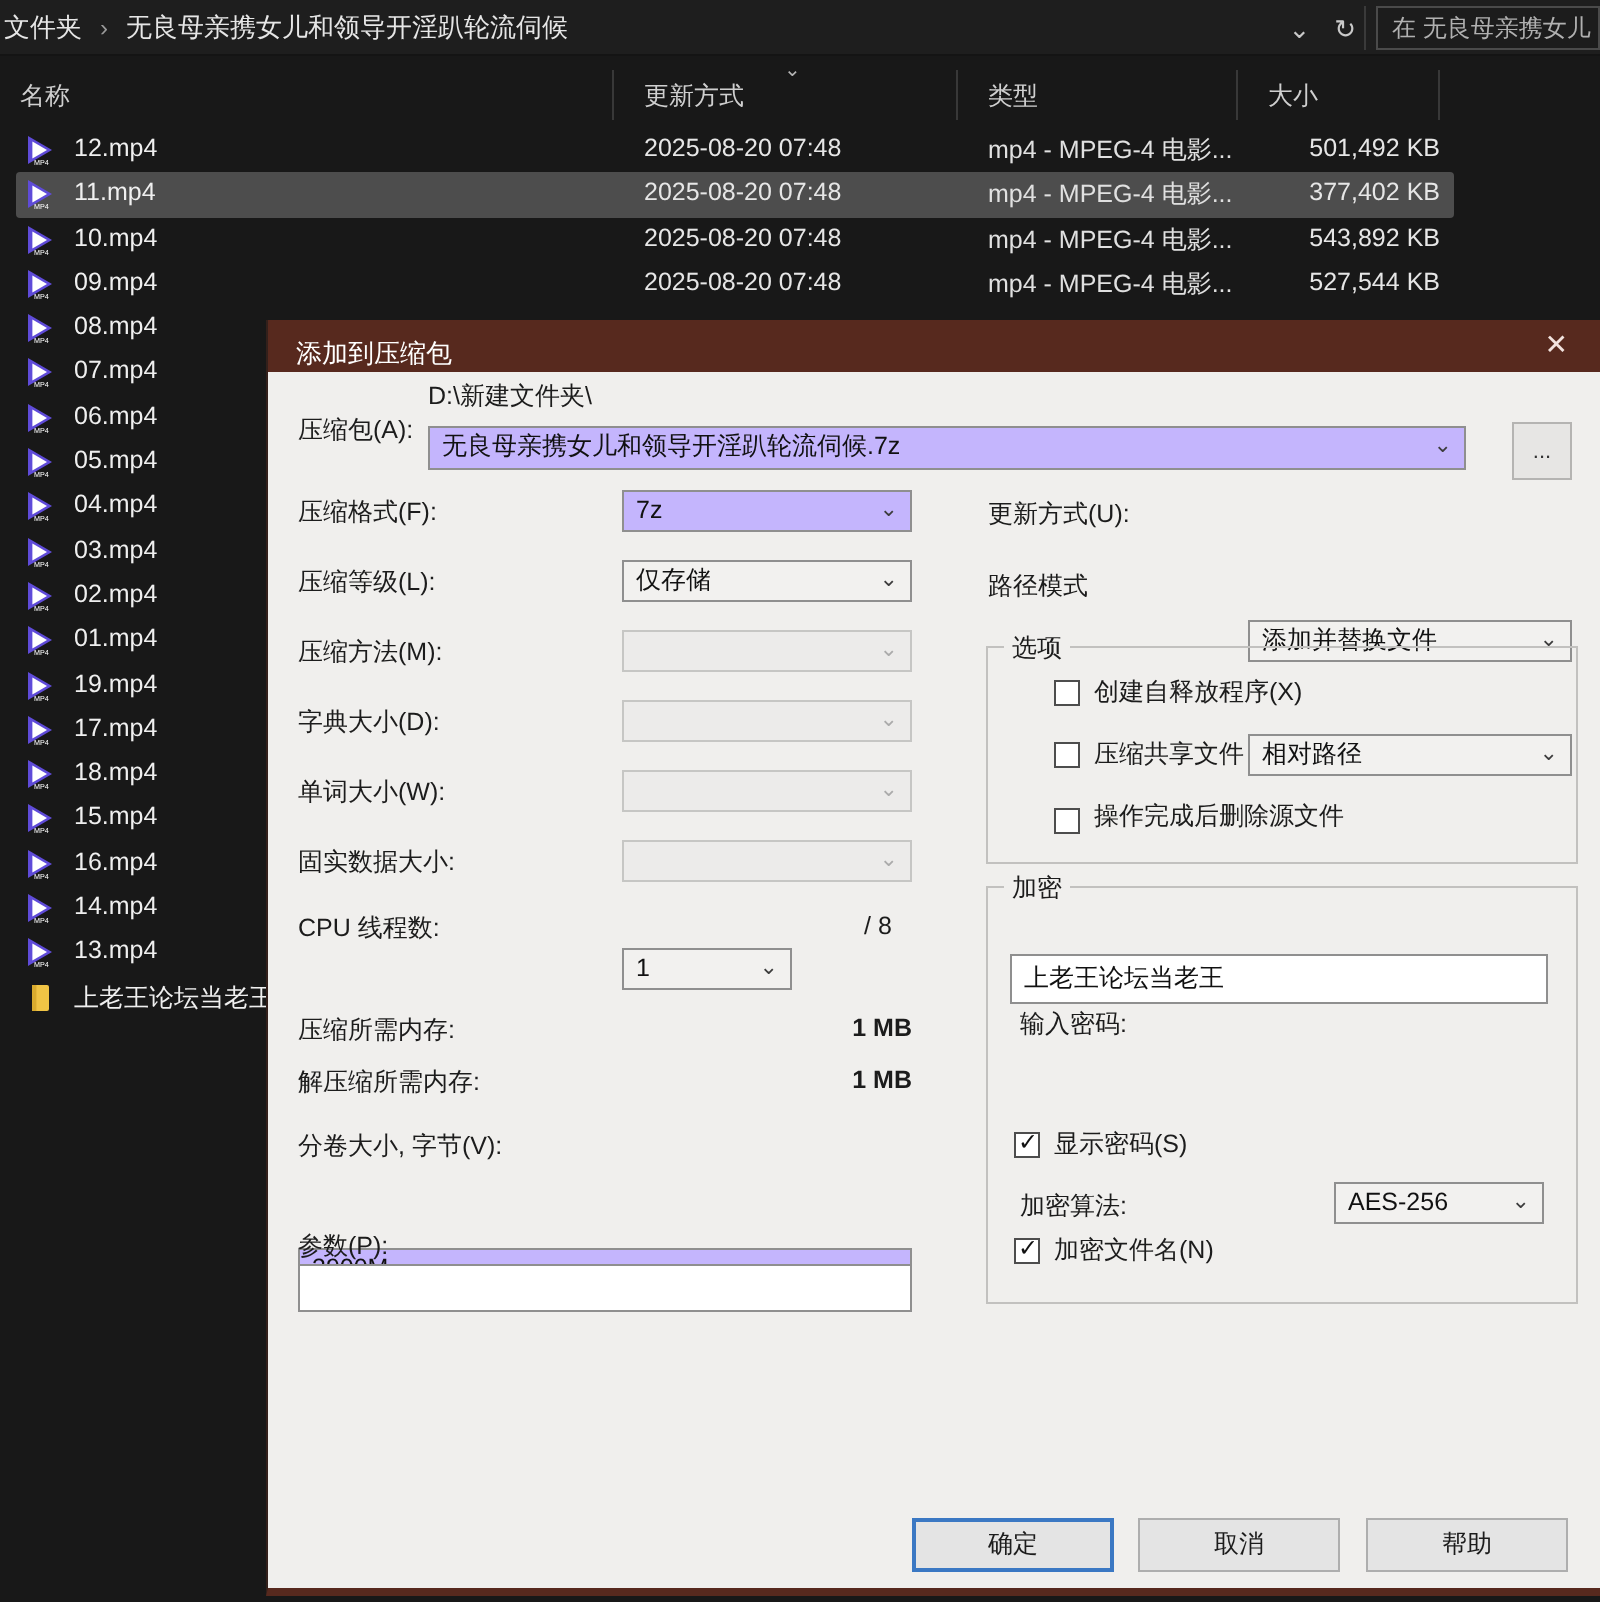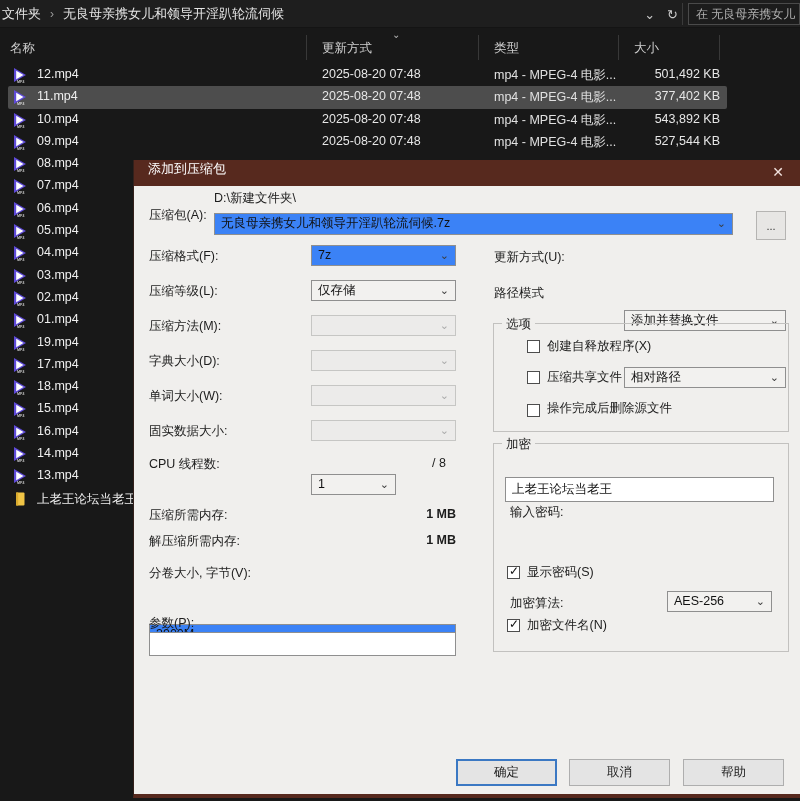--- a/index.html
+++ b/index.html
@@ -37,28 +37,28 @@
   .fname { position:absolute; left:29px; top:3px; white-space:nowrap; }
   .fdate { position:absolute; left:314px; top:3px; white-space:nowrap; color:#e6e6e6; }
   .ftype { position:absolute; left:486px; top:3px; white-space:nowrap; color:#e0e0e0; }
   .fsize { position:absolute; left:555px; top:3px; width:157px; text-align:right; color:#e6e6e6; }
 
   
   .dialog {
     position:absolute; left:133px; top:160px; width:667px; height:638px;
     background:#f0efed; border-left:1px solid #33201b; border-bottom:4px solid #57291e;
   }
-  .dlg-title { position:relative; height:26px; background:#57291e; color:#ffffff; font-size:13px; display:flex; align-items:flex-start; padding:0 14px; }
+  .dlg-title { position:relative; height:26px; background:#57291e; color:#ffffff; font-size:13px; display:flex; align-items:flex-end; padding:0 14px; }
   .dlg-close { position:absolute; right:16px; top:4px; color:#f2e3df; font-size:14px; cursor:default; }
   .dlg-body { position:absolute; top:26px; left:0; right:0; bottom:0; font-size:12.5px; color:#1c1c1c; }
   .abs { position:absolute; white-space:nowrap; }
 
   .combo { position:relative; border:1px solid #8f8f8f; background:#f2f1ef; height:21px; line-height:19px; padding:0 18px 0 6px; font-size:12.5px; color:#111; overflow:hidden; white-space:nowrap; }
   .combo::after { content:"⌄"; position:absolute; right:6px; top:0px; font-size:11px; color:#3c3c3c; }
-  .combo.white { background:#3b82f6; }
+  .combo.white { background:#c4b5fd; }
   .combo.disabled { background:#ecebea; border-color:#c6c6c4; }
   .combo.disabled::after { color:#ababab; }
 
   .textinput { border:1px solid #8f8f8f; background:#ffffff; font-family:"Liberation Sans",sans-serif; font-size:12.5px; color:#111; padding:0 6px; outline:none; }
 
   .groupbox { position:absolute; border:1px solid #c2c1bf; }
   .group-legend { position:absolute; top:-8px; left:8px; background:#f0efed; padding:0 4px; font-size:12.5px; color:#1c1c1c; }
 
   .cbrow { position:absolute; display:flex; align-items:center; gap:7px; white-space:nowrap; }
   .cb { width:13px; height:13px; border:1px solid #4d4d4d; background:#ffffff; position:relative; flex:0 0 auto; }

